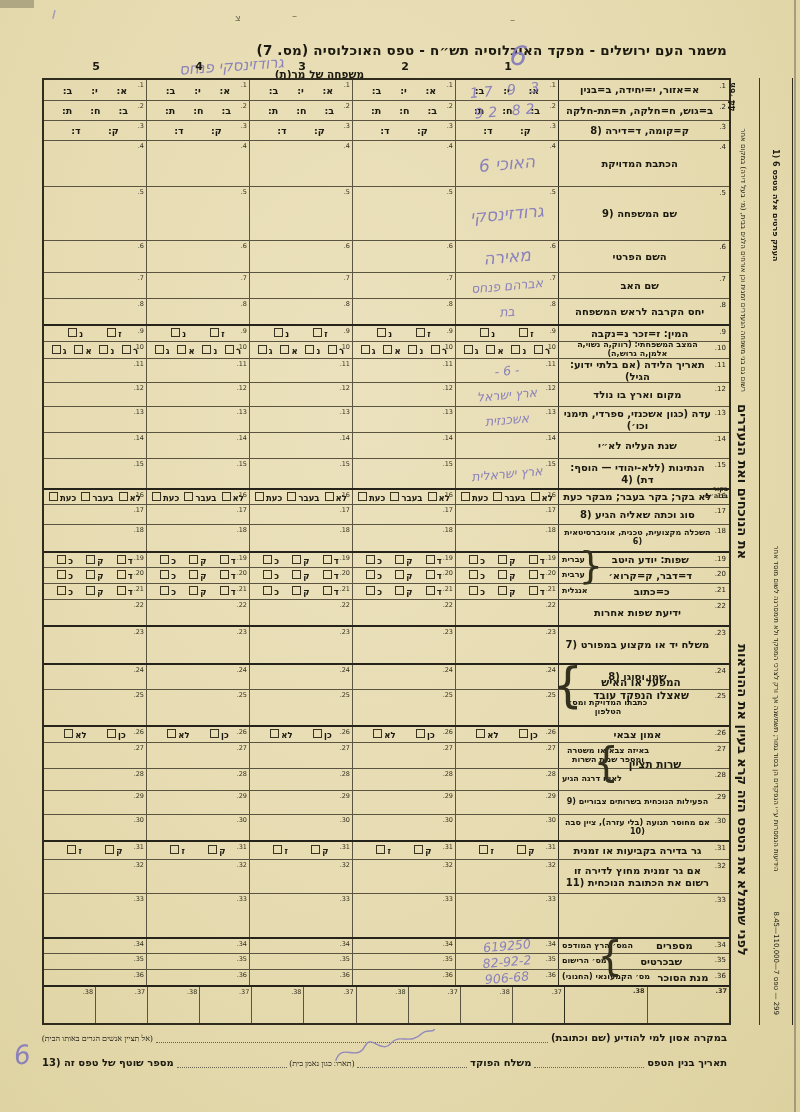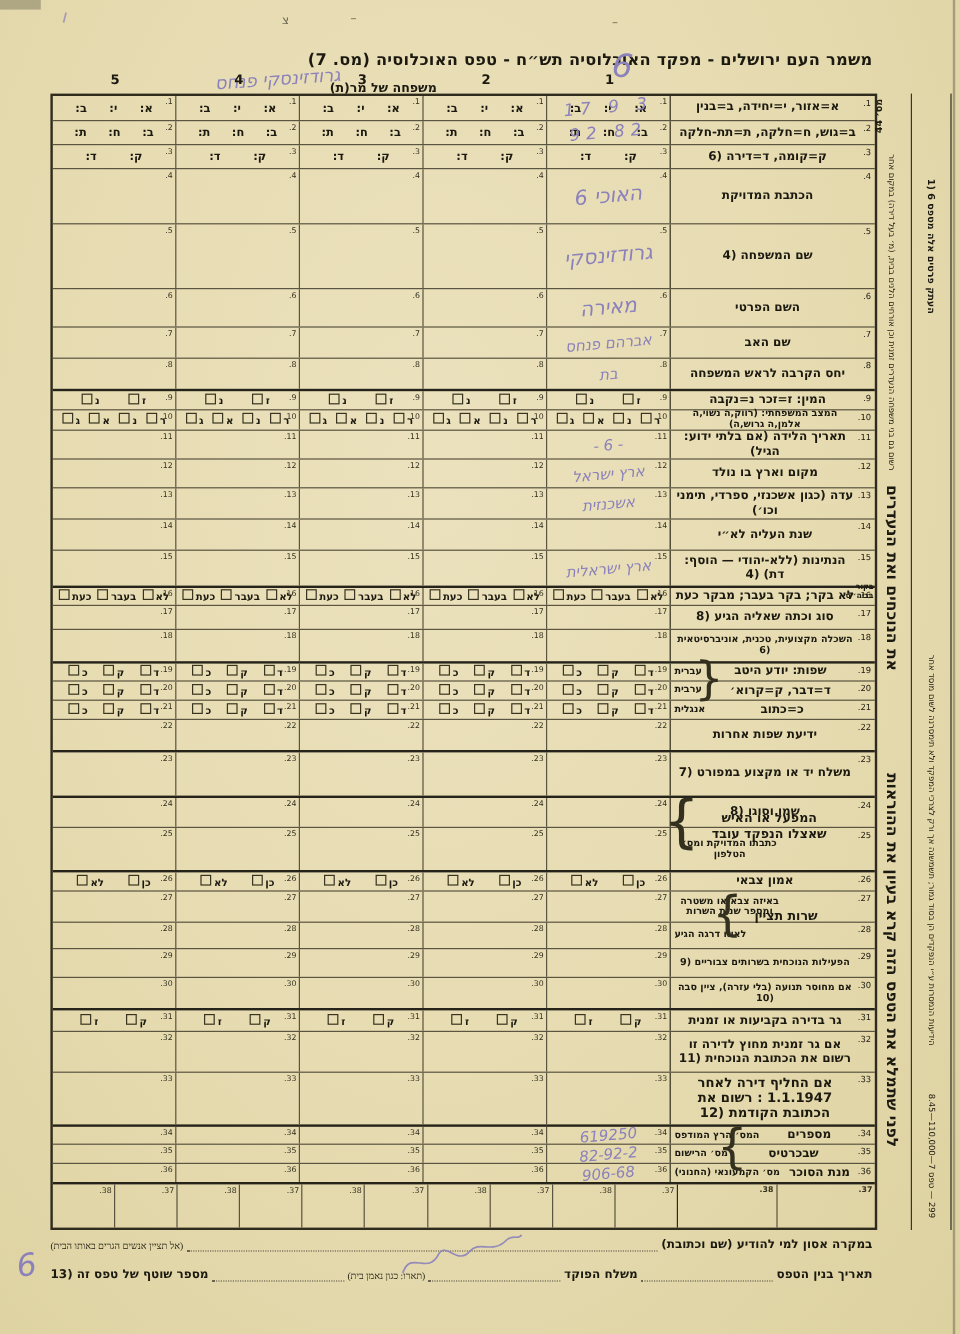--- a/index.html
+++ b/index.html
@@ -170,21 +170,21 @@
         <div class="pcell">
           <span class="cnum">2.</span>
           <span class="fld">ב:</span>
           <span class="fld">ח:</span>
           <span class="fld">ת:</span>
         </div>
       </div>
       <div class="row" style="height: 20px;">
         <div class="labelcell">
           <span class="lnum">3.</span>
-          <span class="lmain">ק=קומה, ד=דירה (6</span>
+          <span class="lmain">ק=קומה, ד=דירה (8</span>
         </div>
         <div class="pcell">
           <span class="cnum">3.</span>
           <span class="fld">ק:</span>
           <span class="fld">ד:</span>
         </div>
         <div class="pcell">
           <span class="cnum">3.</span>
           <span class="fld">ק:</span>
           <span class="fld">ד:</span>
@@ -223,21 +223,21 @@
         <div class="pcell">
           <span class="cnum">4.</span>
         </div>
         <div class="pcell">
           <span class="cnum">4.</span>
         </div>
       </div>
       <div class="row" style="height: 54px;">
         <div class="labelcell">
           <span class="lnum">5.</span>
-          <span class="lmain">שם המשפחה (4</span>
+          <span class="lmain">שם המשפחה (9</span>
         </div>
         <div class="pcell">
           <span class="cnum">5.</span>
           <span class="hand h-big">גרודזינסקי</span>
         </div>
         <div class="pcell">
           <span class="cnum">5.</span>
         </div>
         <div class="pcell">
           <span class="cnum">5.</span>
@@ -935,21 +935,20 @@
         <div class="pcell">
           <span class="cnum">32.</span>
         </div>
         <div class="pcell">
           <span class="cnum">32.</span>
         </div>
       </div>
       <div class="row strong" style="height: 44px;">
         <div class="labelcell">
           <span class="lnum">33.</span>
-          <span class="lmain">אם החליף דירה לאחר 1.1.1947 : רשום את הכתובת הקודמת (12</span>
         </div>
         <div class="pcell">
           <span class="cnum">33.</span>
         </div>
         <div class="pcell">
           <span class="cnum">33.</span>
         </div>
         <div class="pcell">
           <span class="cnum">33.</span>
         </div>

